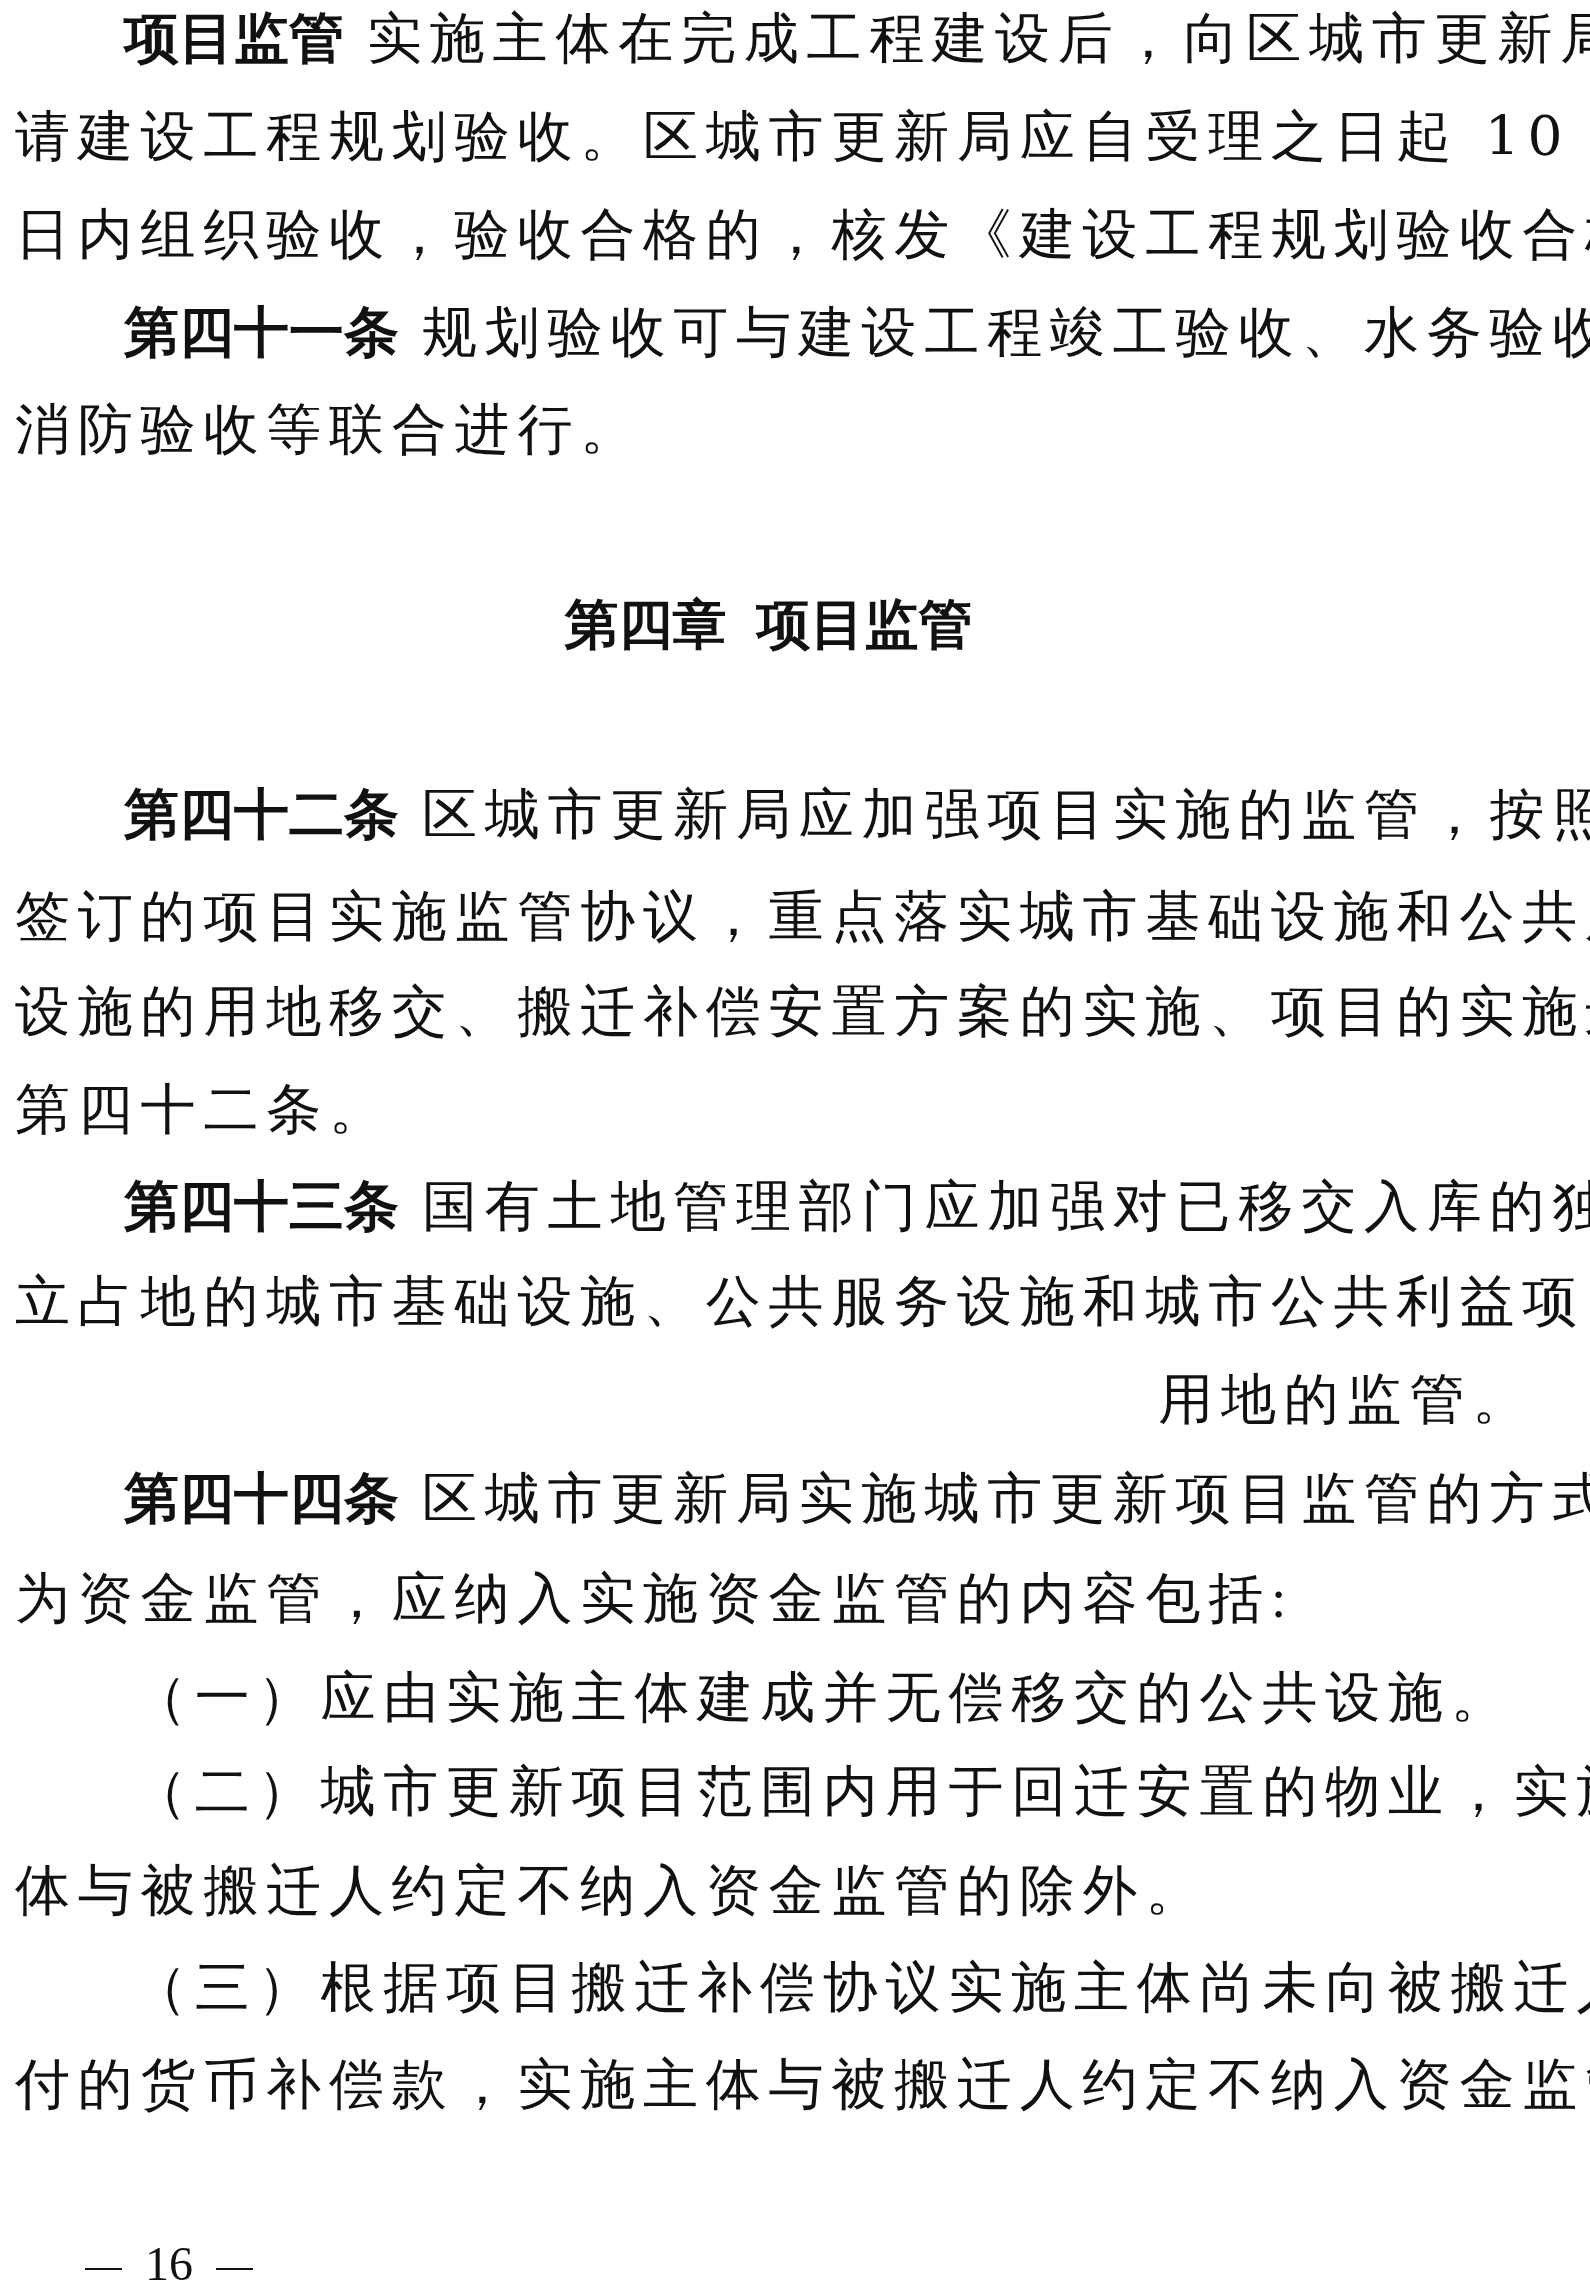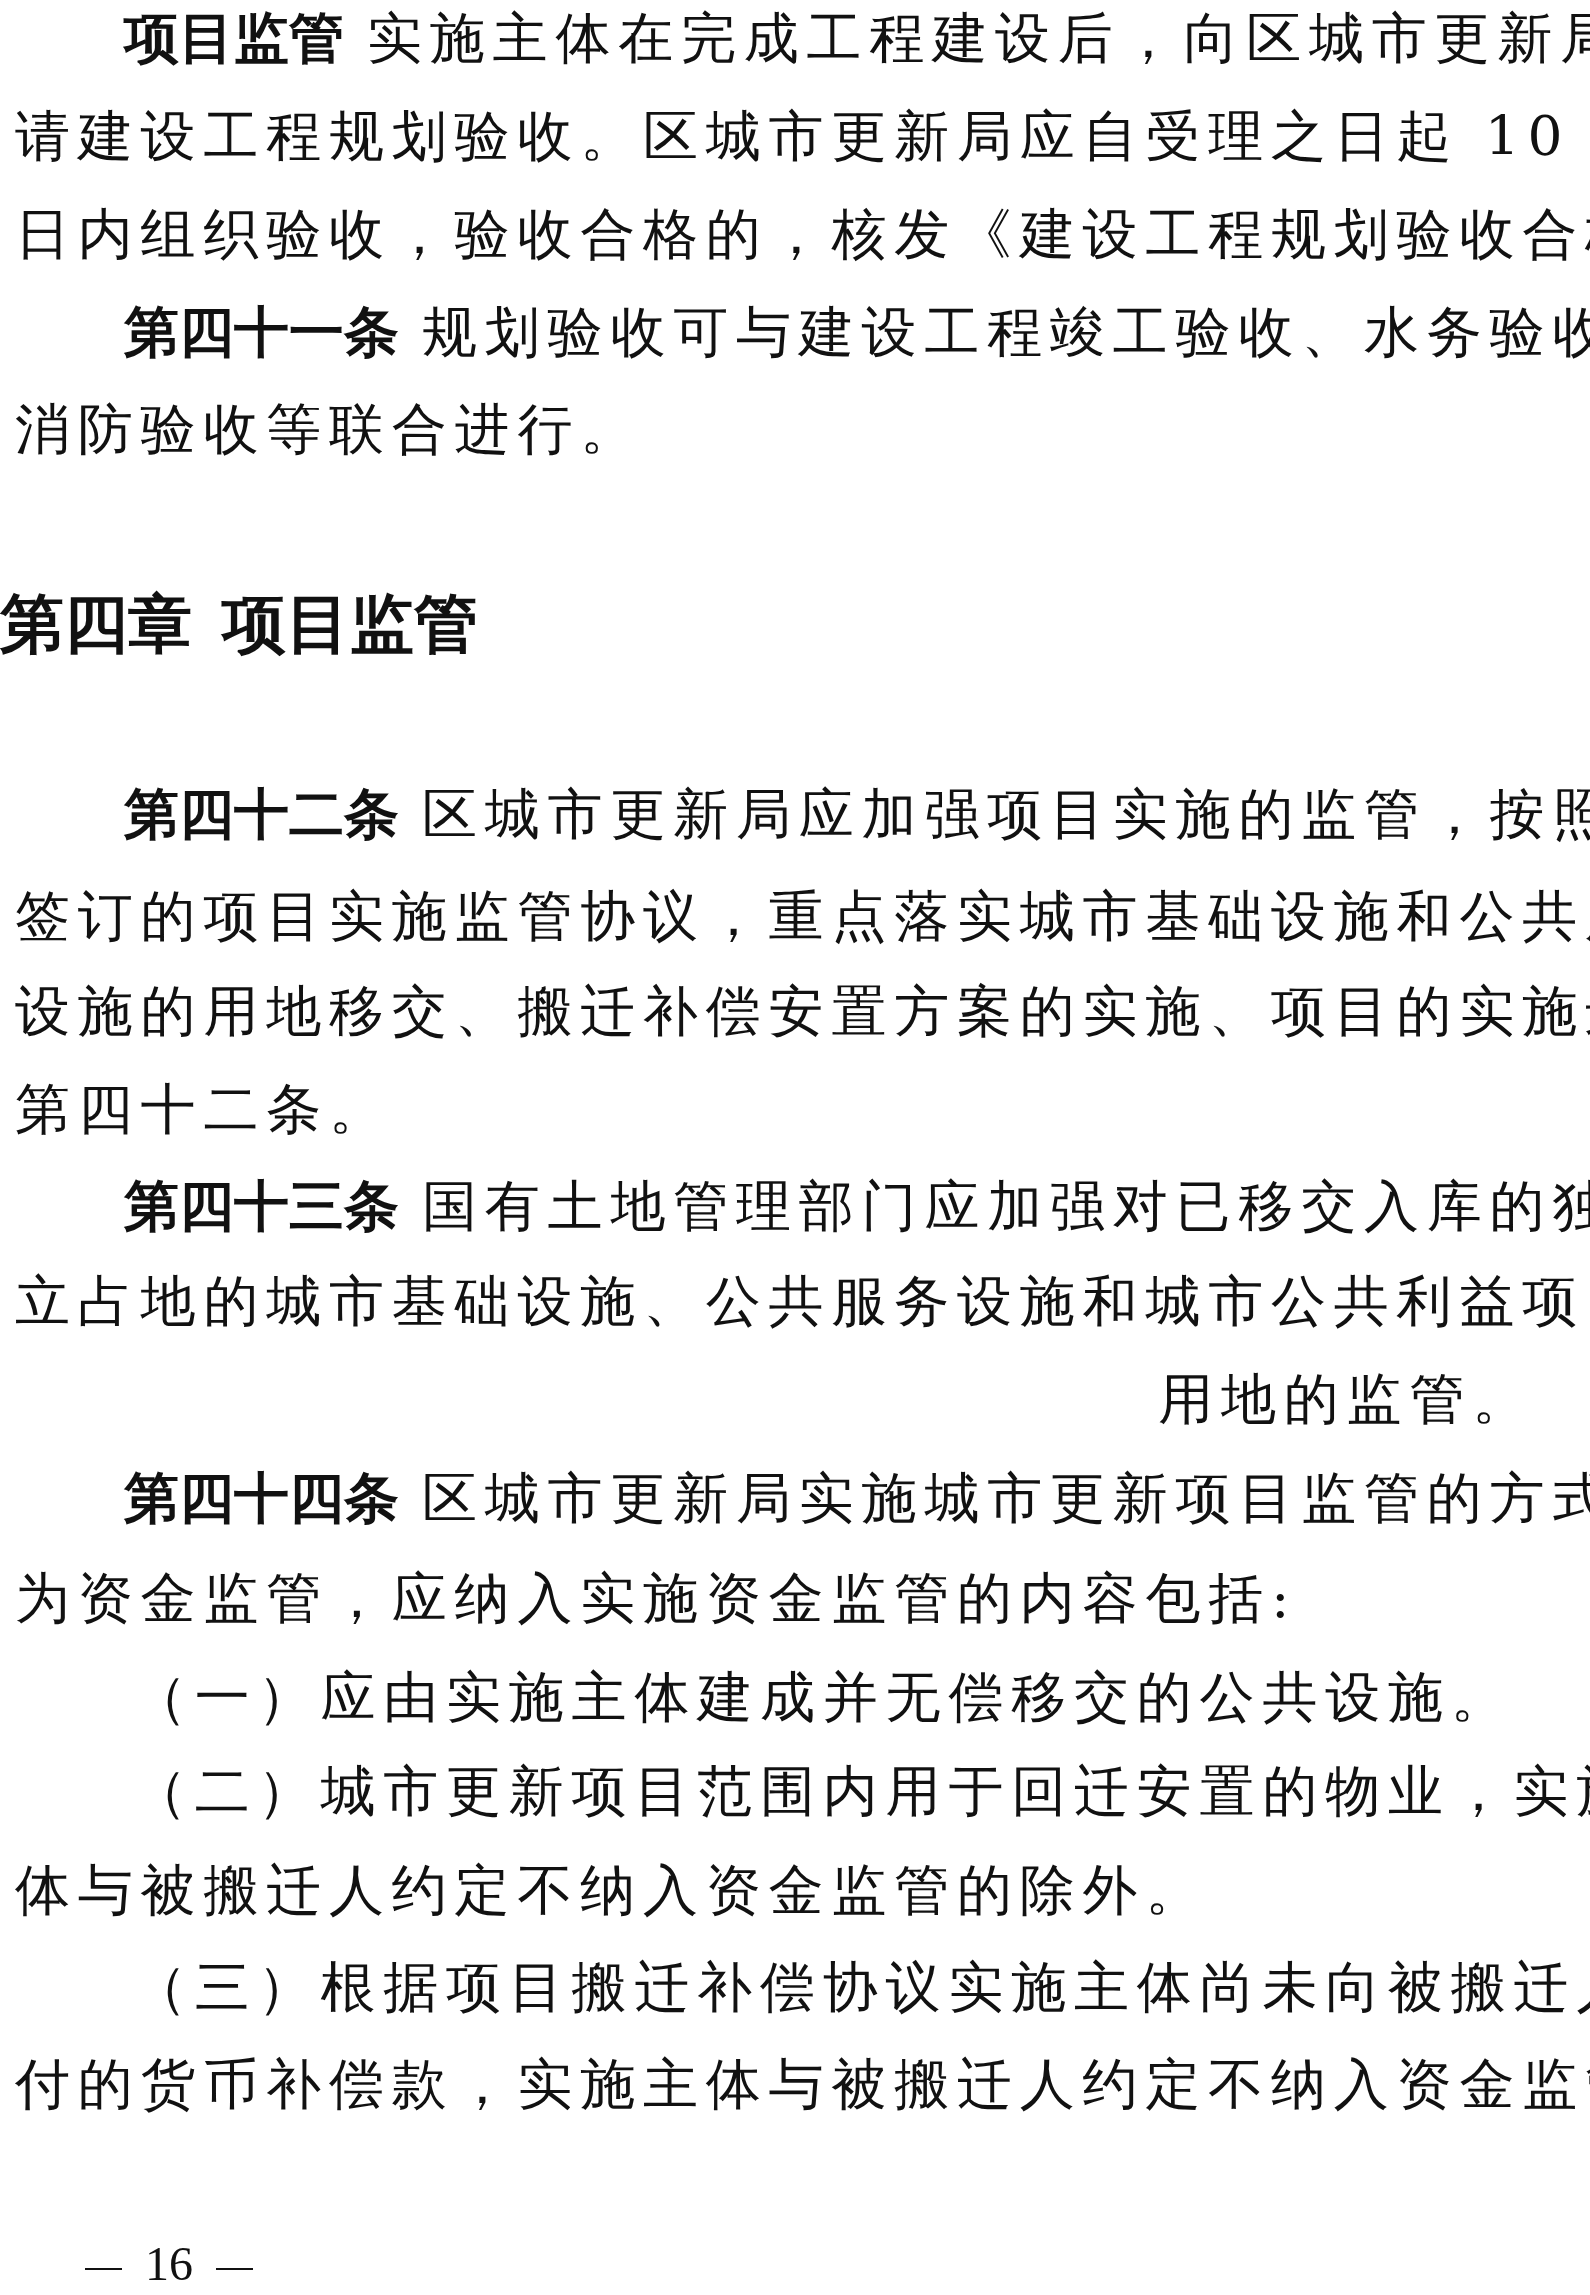--- a/index.html
+++ b/index.html
@@ -3,23 +3,23 @@
 <meta charset="utf-8">
 <style>
   html, body { margin: 0; padding: 0; background: #ffffff; }
   body { width: 1591px; height: 2295px; position: relative; overflow: hidden;
          font-family: "DejaVu Serif", "Liberation Serif", serif; color: #111111; }
   .line { position: absolute; left: 15px; width: 1520px; height: 83px;
           font-size: 55px; line-height: 83px; letter-spacing: 7.8px; white-space: nowrap; }
   .line.indent { left: 124px; }
   .line.item { left: 132px; }
   .lead { font-family: "DejaVu Sans", "Liberation Sans", sans-serif; font-weight: bold; letter-spacing: 0; margin-right: 23px; }
-  .heading { position: absolute; left: 0; width: 1537px; 
+  .heading { position: absolute; left: 0; width: 1537px; text-align: center;
              font-family: "DejaVu Sans", "Liberation Sans", sans-serif; font-weight: bold;
-             font-size: 64px; line-height: 83px; height: 83px; }
+             font-size: 54px; line-height: 83px; height: 83px; }
   .heading .sep { display: inline-block; width: 30px; }
   .pagenum { position: absolute; left: 62px; top: 2227px; font-size: 48px; line-height: 74px;
              font-family: "Liberation Serif", serif; white-space: nowrap; }
   .pagenum .dash { display: inline-block; width: 37px; height: 2.5px; background: #111; vertical-align: middle; margin: 0 23px; }
 </style>
 </head>
 <body>
 
 <div class="line indent" style="top:-3.3px;">
   <span class="lead">项目监管</span><span>实施主体在完成工程建设后，向区城市更新局申</span>
@@ -45,21 +45,21 @@
 
 <div class="line indent" style="top:1165px;">
   <span class="lead">第四十三条</span><span>国有土地管理部门应加强对已移交入库的独</span>
 </div>
 <div class="line" style="top:1260px;">立占地的城市基础设施、公共服务设施和城市公共利益项目等</div>
 <div class="line" style="top:1358px;text-align:right;">用地的监管。</div>
 
 <div class="line indent" style="top:1457px;">
   <span class="lead">第四十四条</span><span>区城市更新局实施城市更新项目监管的方式</span>
 </div>
-<div class="line" style="top:1557px;">为资金监管，应纳入实施资金监管的内容包括:</div>
+<div class="line" style="top:1557px;font-family:Liberation Serif, serif;">为资金监管，应纳入实施资金监管的内容包括:</div>
 
 <div class="line item" style="top:1656px;">（一）应由实施主体建成并无偿移交的公共设施。</div>
 
 <div class="line item" style="top:1750px;">（二）城市更新项目范围内用于回迁安置的物业，实施主</div>
 <div class="line" style="top:1849px;">体与被搬迁人约定不纳入资金监管的除外。</div>
 
 <div class="line item" style="top:1946px;">（三）根据项目搬迁补偿协议实施主体尚未向被搬迁人支</div>
 <div class="line" style="top:2043px;">付的货币补偿款，实施主体与被搬迁人约定不纳入资金监管的</div>
 
 <div class="pagenum">

